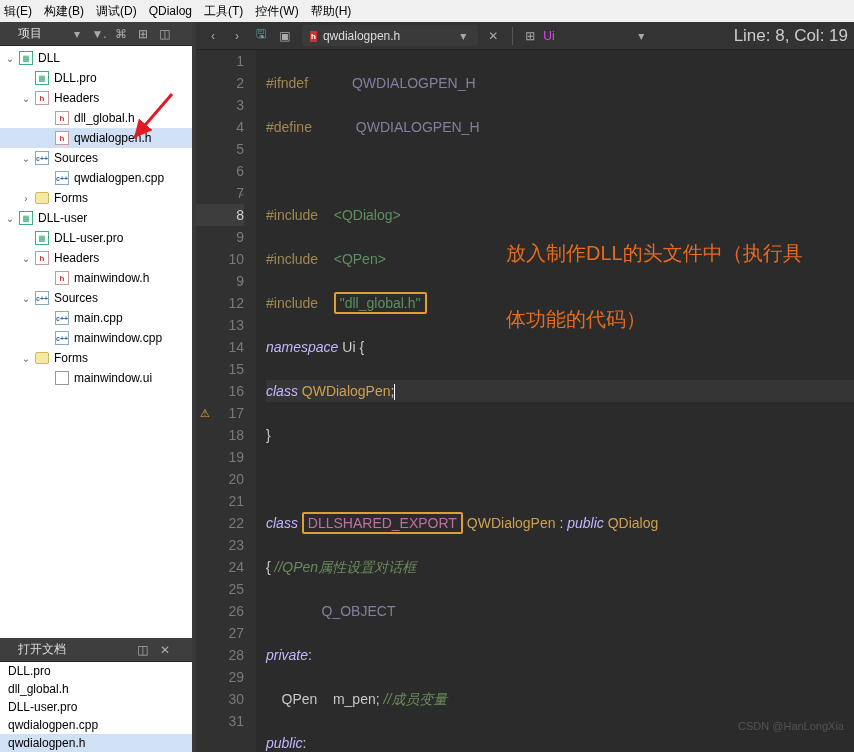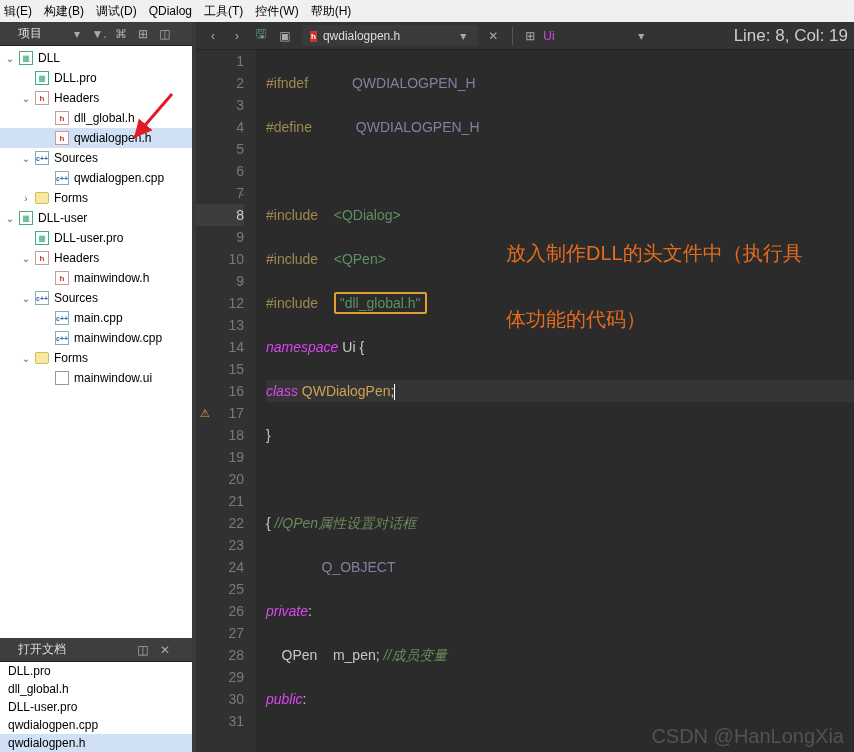--- a/index.html
+++ b/index.html
@@ -38,34 +38,34 @@
 .editor-toolbar .sep { width: 1px; height: 18px; background: #555; margin: 0 6px; }
 .editor-toolbar .status { margin-left: auto; color: #ccc; font-size: 17px; }
 .code-area { flex: 1; display: flex; font-family: Consolas, monospace; font-size: 14px; position: relative; overflow: hidden; background: #2b2b2b; }
 .gutter { width: 60px; background: #313131; color: #7a7a7a; text-align: right; padding-right: 12px; line-height: 22px; user-select: none; position: relative; }
 .gutter .ln { height: 22px; position: relative; }
 .gutter .ln.active { background: #3d3d3d; color: #ccc; }
 .gutter .warn::before { content: "⚠"; position: absolute; left: 4px; color: #e8a43c; font-size: 11px; }
 .gutter .fold::after { content: "⌄"; position: absolute; right: -2px; color: #6a6a6a; font-size: 10px; }
 .code { flex: 1; line-height: 22px; padding-left: 10px; white-space: pre; position: relative; }
 .code .line { height: 22px; }
-.kw { color: #d946ef; font-style: italic; }
+.kw { color: #c4b5fd; font-style: italic; }
 .pp { color: #a08850; }
 .mac { color: #8080a0; margin-left: 40px; }
 .type { color: #d0a050; }
 .str { color: #5d9060; }
 .cmt { color: #6a8a5a; font-style: italic; }
 .txt { color: #c8c8c8; }
 .hl { border: 2px solid #e0a030; padding: 1px 4px; border-radius: 2px; }
 .hl2 { border: 2px solid #e0a030; padding: 1px 4px; border-radius: 2px; color: #c070a0; }
 .annotation { position: absolute; color: #e66b1e; font-size: 20px; font-family: "Microsoft YaHei", sans-serif; }
 .arrow { position: absolute; }
 .caret { display:inline-block; width:1px; height:16px; background:#fff; vertical-align:middle; animation: blink 1s steps(1) infinite; }
 @keyframes blink { 50% { opacity: 0; } }
-.watermark { position: absolute; right: 10px; bottom: 4px; color: rgba(200,200,200,0.25); font-size: 20px; font-family: sans-serif; }
+.watermark { position: absolute; right: 10px; bottom: 20px; color: rgba(200,200,200,0.25); font-size: 11px; font-family: sans-serif; }
 .line.active-bg { background: #353535; }
 </style>
 </head>
 <body>
 
 <div class="menubar">
   <span>辑(E)</span>
   <span>构建(B)</span>
   <span>调试(D)</span>
   <span>QDialog</span>
@@ -294,20 +294,21 @@
 <div class="line"><span class="pp">#ifndef</span><span class="mac"> QWDIALOGPEN_H</span></div>
 <div class="line"><span class="pp">#define</span><span class="mac"> QWDIALOGPEN_H</span></div>
 <div class="line"></div>
 <div class="line"><span class="pp">#include</span><span class="str">    &lt;QDialog&gt;</span></div>
 <div class="line"><span class="pp">#include</span><span class="str">    &lt;QPen&gt;</span></div>
 <div class="line"><span class="pp">#include</span>    <span class="hl"><span class="str">"dll_global.h"</span></span></div>
 <div class="line"><span class="kw">namespace</span><span class="txt"> Ui {</span></div>
 <div class="line active-bg"><span class="kw">class</span><span class="type"> QWDialogPen</span><span class="txt">;</span><span class="caret"></span></div>
 <div class="line"><span class="txt">}</span></div>
 <div class="line"></div>
+<div class="line"><span class="kw">class</span> <span class="hl2">DLLSHARED_EXPORT</span><span class="type"> QWDialogPen</span><span class="txt"> : </span><span class="kw">public</span><span class="type"> QDialog</span></div>
 <div class="line"><span class="txt">{ </span><span class="cmt">//QPen属性设置对话框</span></div>
 <div class="line"><span class="mac">    Q_OBJECT</span></div>
 <div class="line"><span class="kw">private</span><span class="txt">:</span></div>
 <div class="line"><span class="txt">    QPen    m_pen; </span><span class="cmt">//成员变量</span></div>
 <div class="line"><span class="kw">public</span><span class="txt">:</span></div>
 
 
 
 
 

